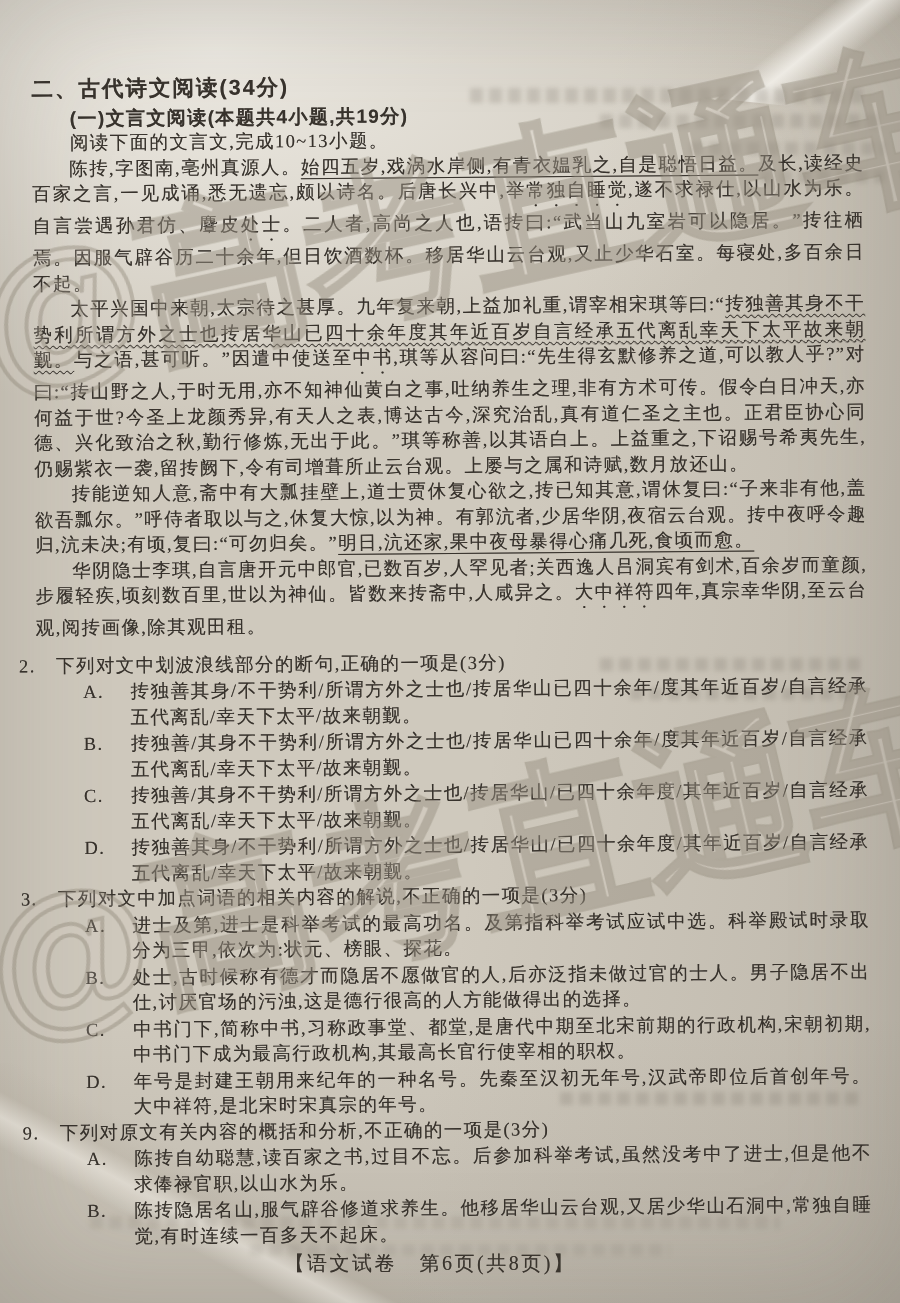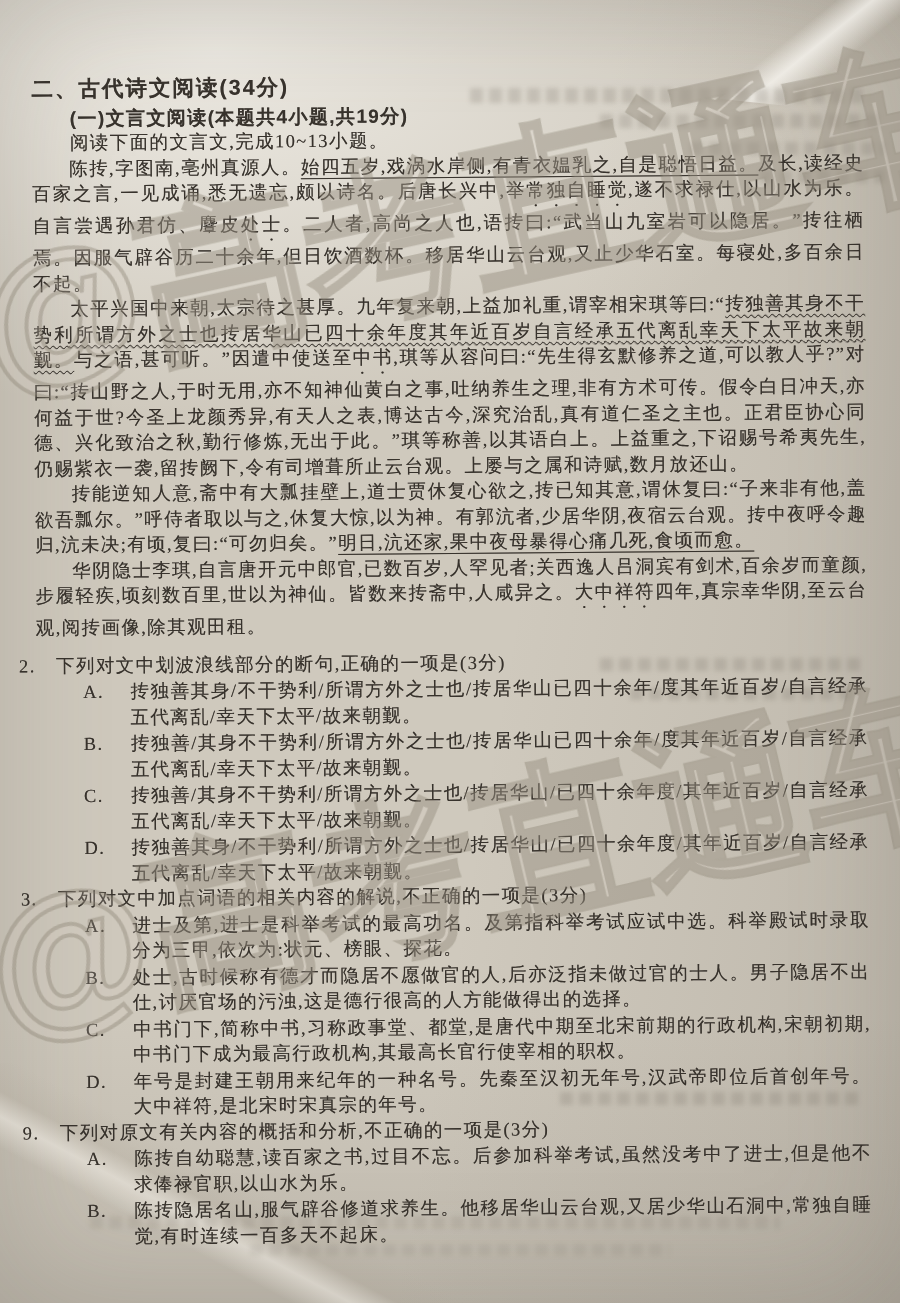--- a/index.html
+++ b/index.html
@@ -126,14 +126,15 @@
           <div class="option"><span class="opt-label">D.</span><span>年号是封建王朝用来纪年的一种名号。先秦至汉初无年号,汉武帝即位后首创年号。大中祥符,是北宋时宋真宗的年号。</span></div>
         </div>
         <div class="question">
           <div class="q-stem"><span class="q-num">9.</span><span>下列对原文有关内容的概括和分析,不正确的一项是(3分)</span></div>
           <div class="option"><span class="opt-label">A.</span><span>陈抟自幼聪慧,读百家之书,过目不忘。后参加科举考试,虽然没考中了进士,但是他不求俸禄官职,以山水为乐。</span></div>
           <div class="option"><span class="opt-label">B.</span><span>陈抟隐居名山,服气辟谷修道求养生。他移居华山云台观,又居少华山石洞中,常独自睡觉,有时连续一百多天不起床。</span></div>
         </div>
       </div>
   </div>
 
+  <div class="footer">【语文试卷　第6页(共8页)】</div>
 
 </div>
 
 </body></html>

